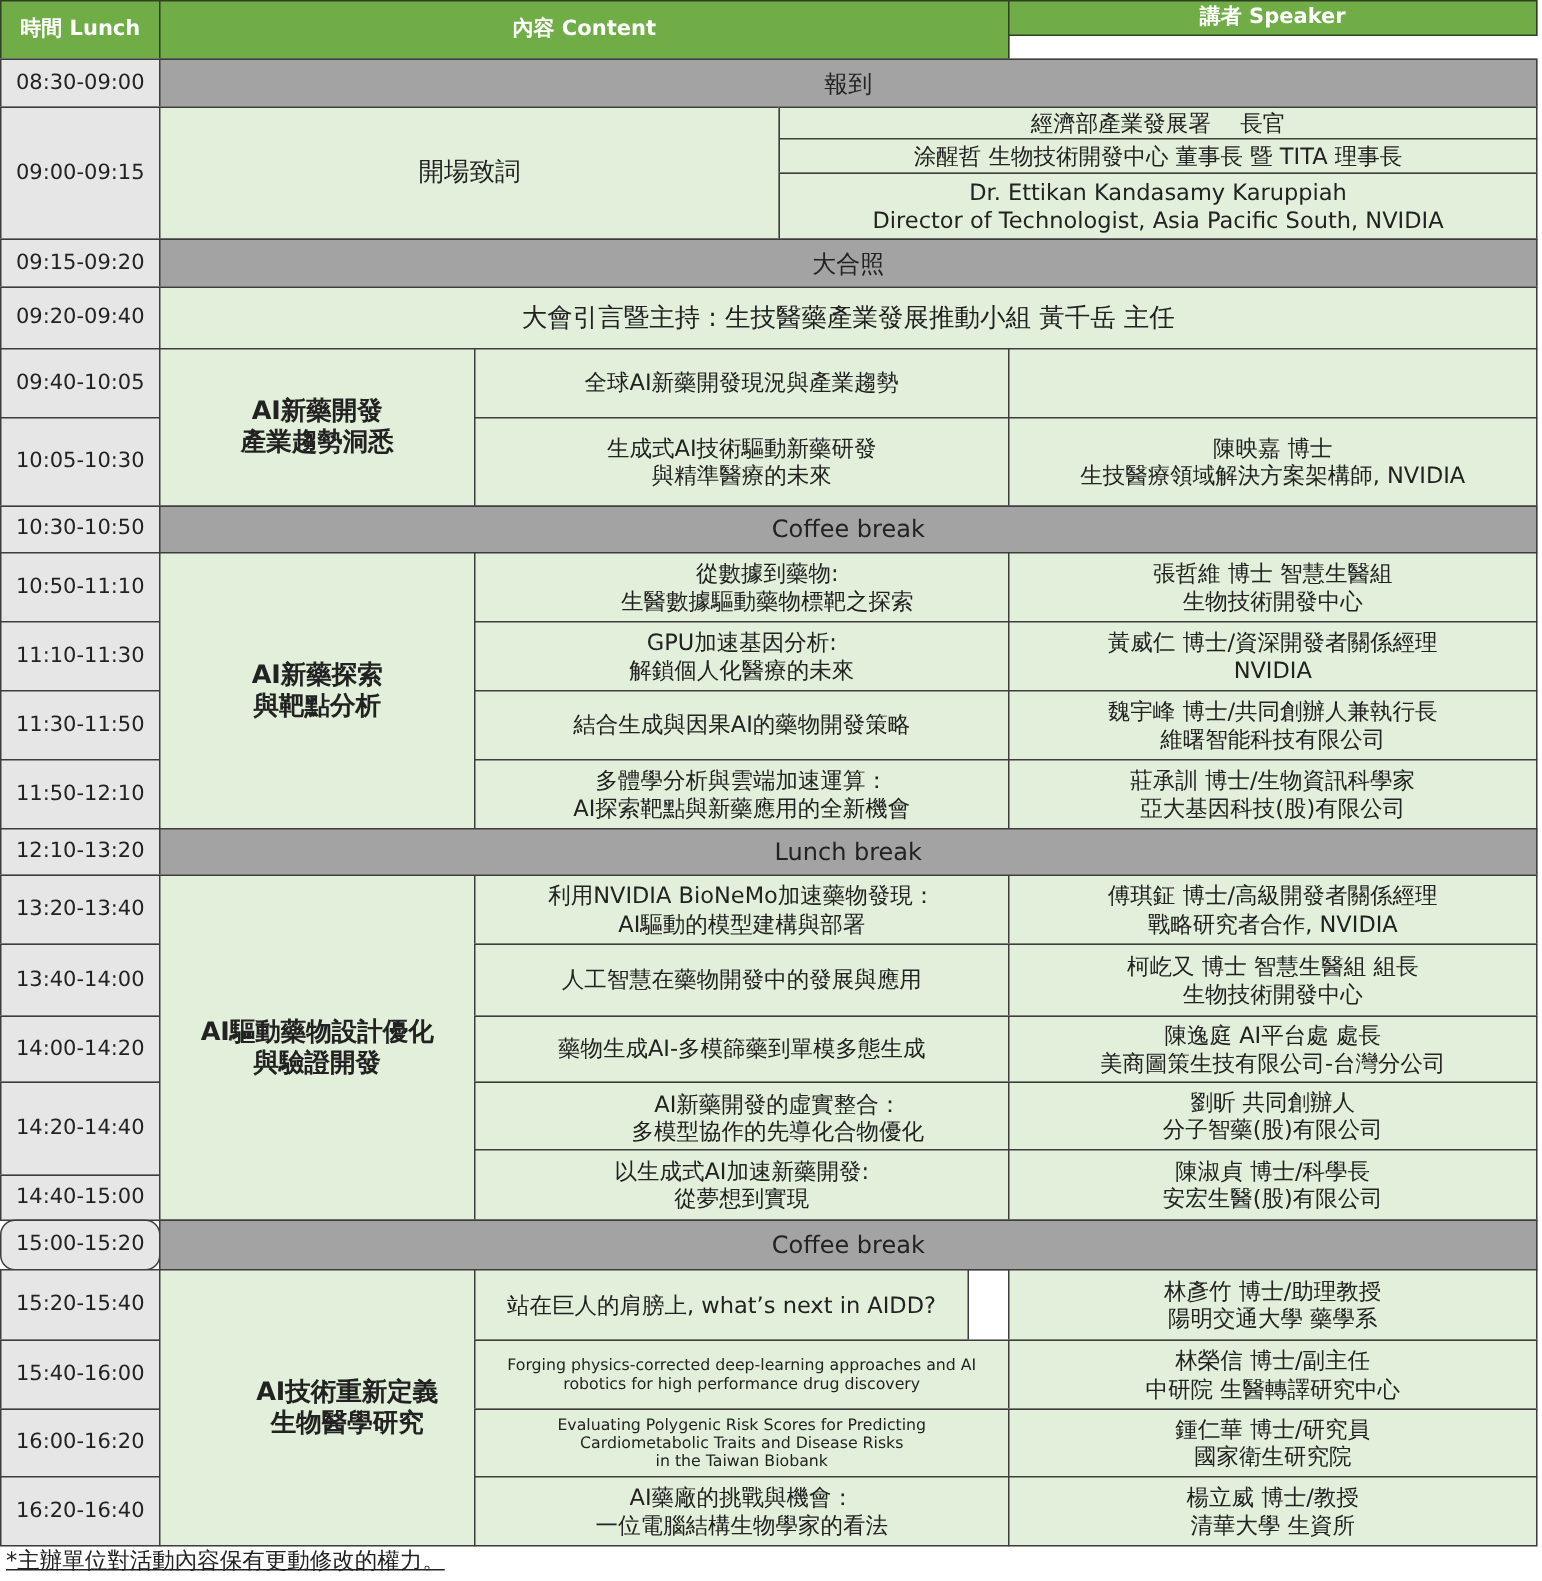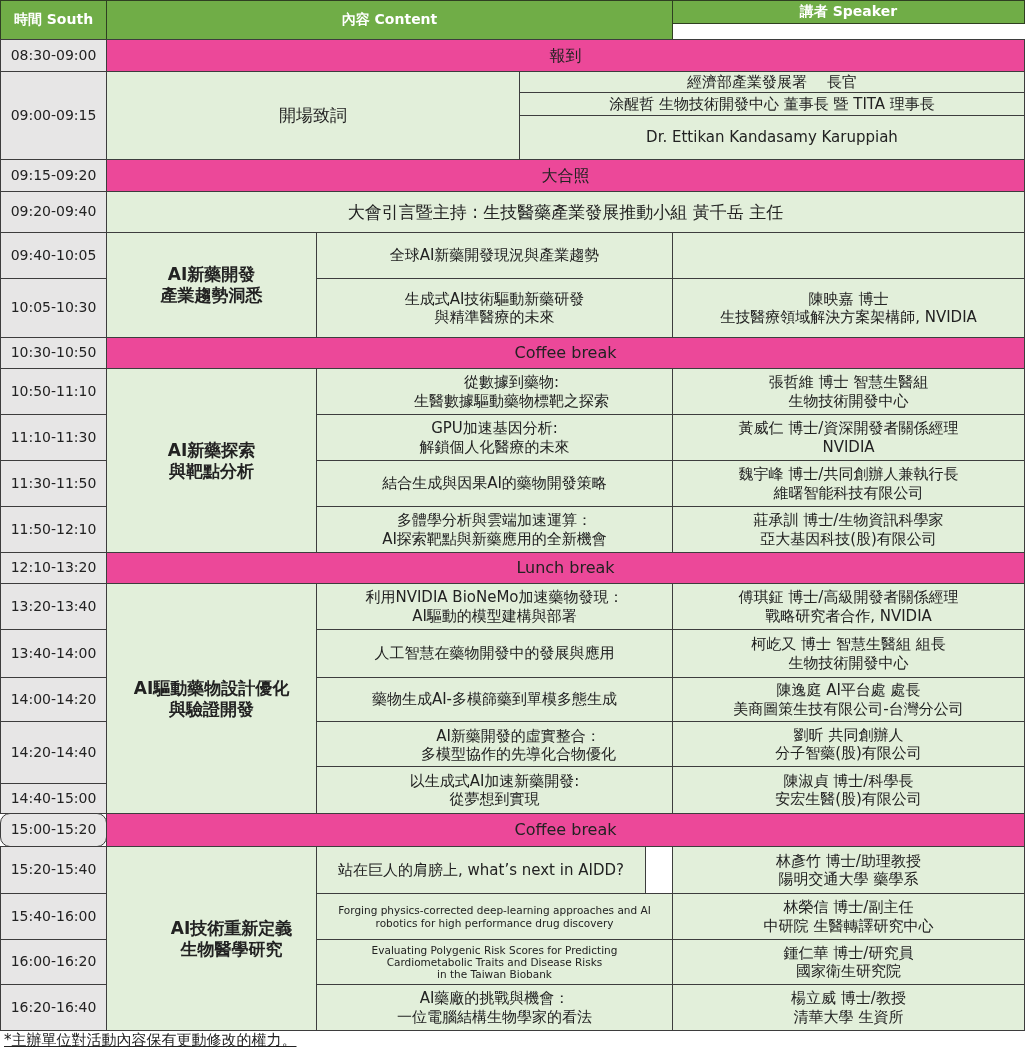--- a/index.html
+++ b/index.html
@@ -3,32 +3,32 @@
 <meta charset="utf-8">
 <style>
   html, body { margin: 0; padding: 0; background: #ffffff; }
   body { width: 1028px; height: 1054px; position: relative; overflow: hidden;
          font-family: "DejaVu Sans", "Liberation Sans", sans-serif; color: #222; }
   .cell { position: absolute; box-sizing: border-box; border: 1px solid #3d3d3d;
           display: flex; flex-direction: column; align-items: center; justify-content: center;
           text-align: center; line-height: 1.22; overflow: hidden; }
   .hdr { background: #70ad47; color: #ffffff; font-size: 14px; font-weight: bold; border-color: #2f3f22; }
   .time { background: #e7e6e6; font-size: 14px; color: #222; }
-  .white { background: #ec4899; font-size: 16px; }
+  .white { background: #a3a3a3; font-size: 16px; }
   .green { background: #e2efda; font-size: 15px; }
   .session { font-size: 17px; font-weight: bold; }
   .small { font-size: 10.5px; }
   .note { position: absolute; left: 4px; top: 1031px; font-size: 15px; color: #222; text-decoration: underline; }
   .line { display: block; white-space: nowrap; }
 </style>
 </head>
 <body>
 
 <div class="cell hdr" style="left:0;top:0;width:107px;height:40px;">
-    <span>時間 South</span>
+    <span>時間 Lunch</span>
   </div>
 <div class="cell hdr" style="left:106px;top:0;width:567px;height:40px;">
     <span>內容 Content</span>
   </div>
 <div class="cell hdr" style="left:672px;top:0;width:353px;height:24px;">
     <span>講者 Speaker</span>
   </div>
 
 <div class="cell time" style="left:0;top:39px;width:107px;height:33px;">
     <span>08:30-09:00</span>
@@ -105,20 +105,21 @@
     <span>開場致詞</span>
   </div>
 <div class="cell green" style="left:519px;top:71px;width:506px;height:22px;">
     <span>經濟部產業發展署　 長官</span>
   </div>
 <div class="cell green" style="left:519px;top:92px;width:506px;height:24px;">
     <span>涂醒哲 生物技術開發中心 董事長 暨 TITA 理事長</span>
   </div>
 <div class="cell green" style="left:519px;top:115px;width:506px;height:45px;">
   <span class="line">Dr. Ettikan Kandasamy Karuppiah</span>
+  <span class="line">Director of Technologist, Asia Pacific South, NVIDIA</span>
 </div>
 
 <div class="cell white" style="left:106px;top:159px;width:919px;height:33px;">
     <span>大合照</span>
   </div>
 <div class="cell green" style="left:106px;top:191px;width:919px;height:42px;font-size:17px;">
     <span>大會引言暨主持 : 生技醫藥產業發展推動小組 黃千岳 主任</span>
   </div>
 
 <div class="cell green session" style="left:106px;top:232px;width:211px;height:106px;">

